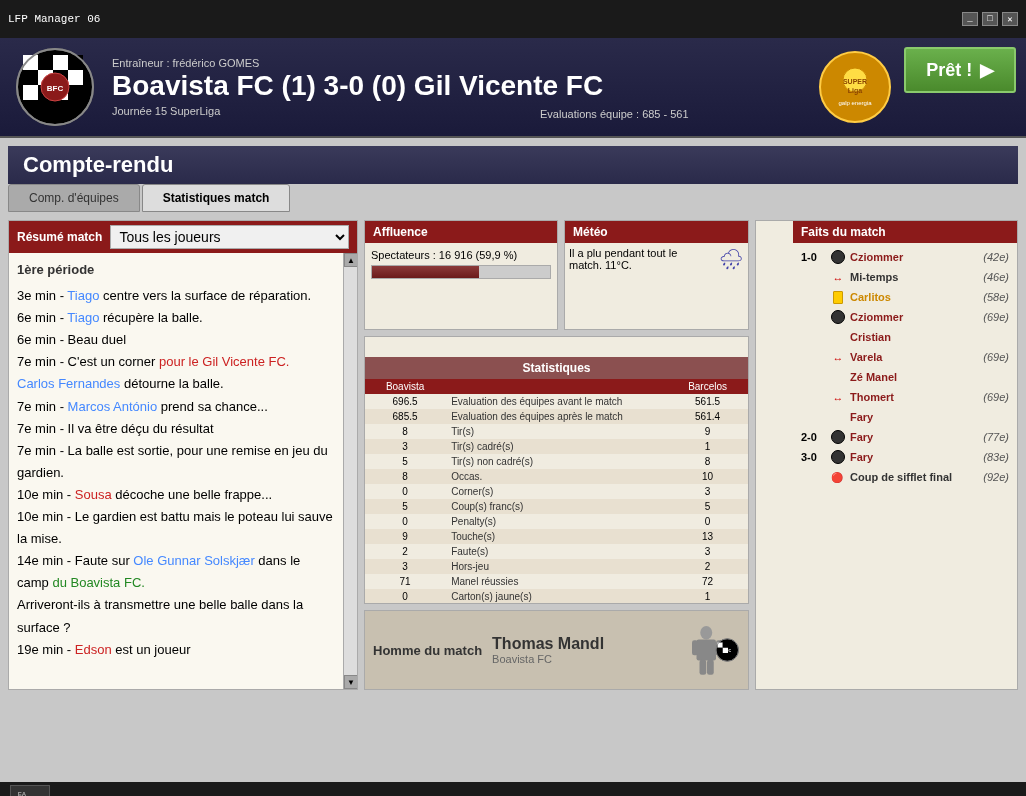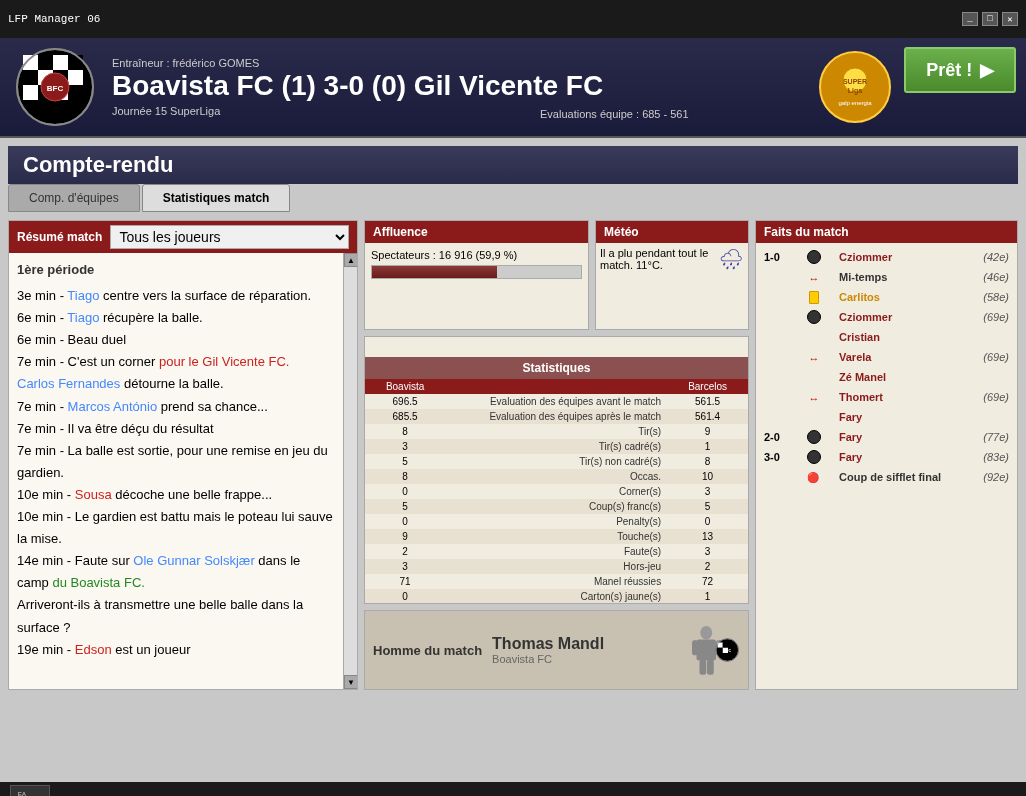--- a/index.html
+++ b/index.html
@@ -253,21 +253,21 @@
       background: #ccc;
       height: 14px;
       margin-top: 4px;
       border: 1px solid #aaa;
     }
     .progress-bar-fill {
       background: linear-gradient(to bottom, #8b3a3a, #6b1a1a);
       height: 100%;
     }
     .meteo-panel {
-      width: 154px;
+      width: 185px;
       background: #f0ece0;
       border: 1px solid #aaa;
     }
     .meteo-content {
       padding: 4px;
       font-size: 11px;
       display: flex;
       align-items: flex-start;
       gap: 6px;
     }
@@ -307,21 +307,21 @@
       background: #e8e0d0;
     }
     .stats-table tr:nth-child(odd) {
       background: #f0ece0;
     }
     .stats-table td {
       padding: 2px 6px;
       text-align: center;
     }
     .stats-table td.label {
-      text-align: right;
+      text-align: left;
       color: #333;
     }
 
     
     .homme-panel {
       background: #c8c0b0;
       border: 1px solid #aaa;
       padding: 8px;
       display: flex;
       align-items: center;
@@ -351,37 +351,38 @@
       display: flex;
       align-items: center;
       justify-content: center;
     }
 
     
     .faits-panel {
       flex: 1;
       background: #f0ece0;
       border: 1px solid #aaa;
+      padding-left: 37px;
     }
     .faits-header {
       background: #8b1a1a;
       color: white;
       padding: 4px 8px;
       font-weight: bold;
       font-size: 12px;
     }
     .faits-content {
       padding: 4px;
     }
     .fait-row {
       display: flex;
       align-items: center;
       padding: 2px 4px;
       font-size: 11px;
-      gap: 17px;
+      gap: 4px;
     }
     .fait-score {
       width: 25px;
       font-weight: bold;
       color: #000;
     }
     .fait-icon {
       width: 16px;
       height: 16px;
       display: flex;

